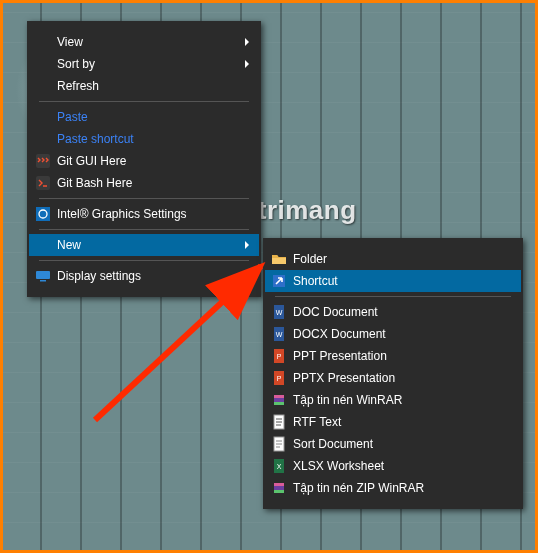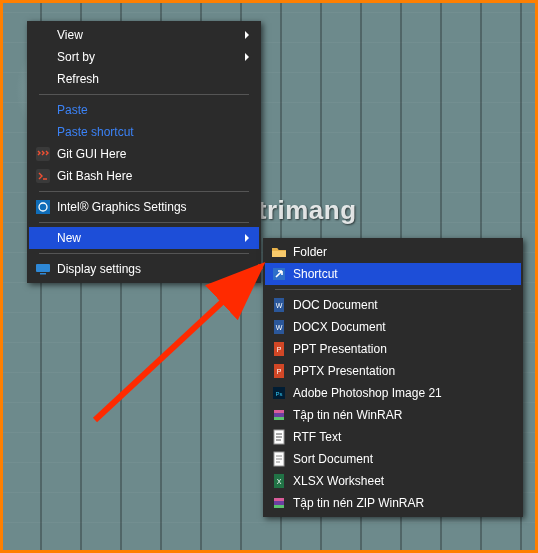--- a/index.html
+++ b/index.html
@@ -9,25 +9,25 @@
  radial-gradient(60px 60px at 500px 150px,#e2a7b5 0,#7a4e51 70%),
  radial-gradient(70px 60px at 80px 420px,#3b4a60 0,#2a3342 70%),
  linear-gradient(180deg,#6e7d84 0,#7a6556 30%,#4a3b38 70%,#2e2a36 100%);
  filter:contrast(1.05) saturate(.9)}
 .wallpaper::before{content:"";position:absolute;inset:0;background:
  repeating-linear-gradient(90deg,rgba(0,0,0,.25) 0 2px,transparent 2px 40px),
  repeating-linear-gradient(0deg,rgba(255,255,255,.04) 0 1px,transparent 1px 30px)}
 .watermark{position:absolute;left:210px;top:195px;color:rgba(255,255,255,.85);font-size:26px;font-weight:600;font-family:Arial,sans-serif;letter-spacing:.5px;text-shadow:1px 1px 2px rgba(0,0,0,.6)}
 .orange-frame{position:absolute;inset:0;border:3px solid #ff7f00;pointer-events:none;z-index:100}
 
-.ctxmenu{position:absolute;background:#2b2b2b;color:#fff;box-shadow:2px 2px 6px rgba(0,0,0,.6);padding:3px 2px}
+.ctxmenu{position:absolute;background:#2b2b2b;color:#fff;box-shadow:2px 2px 6px rgba(0,0,0,.6);padding:10px 2px}
 .menu1{left:27px;top:21px;width:230px}
 .menu2{left:263px;top:238px;width:256px}
 .row{display:flex;align-items:center;height:22px;padding:0 22px 0 0;position:relative;cursor:default}
-.row.hover{background:#1d4ed8}
+.row.hover{background:#0369a1}
 .row.disabled{color:#3b82f6}
 .ico{width:28px;display:flex;justify-content:center;align-items:center}
 .ico svg{width:16px;height:16px}
 .lbl{flex:1;white-space:nowrap}
 .arrow{position:absolute;right:8px;top:50%;transform:translateY(-50%)}
 .arrow svg{width:8px;height:8px;fill:#fff}
 .sep{height:1px;background:#555;margin:4px 10px}
 
 .arrow-anno{position:absolute;z-index:50;pointer-events:none}
 </style>
@@ -161,29 +161,20 @@
     <span class="lbl">PPT Presentation</span>
   </div>
   <div class="row">
     <span class="ico">
         <svg viewBox="0 0 16 16">
           <rect x="3" y="1" width="10" height="14" fill="#d24726"></rect>
           <text x="8" y="11" text-anchor="middle" fill="#fff" font-size="7" font-family="Arial">P</text>
         </svg>
       </span>
     <span class="lbl">PPTX Presentation</span>
-  </div>
-  <div class="row">
-    <span class="ico">
-        <svg viewBox="0 0 16 16">
-          <rect x="2" y="2" width="12" height="12" fill="#001d34"></rect>
-          <text x="8" y="11" text-anchor="middle" fill="#31c5f0" font-size="6" font-family="Arial">Ps</text>
-        </svg>
-      </span>
-    <span class="lbl">Adobe Photoshop Image 21</span>
   </div>
   <div class="row">
     <span class="ico">
         <svg viewBox="0 0 16 16">
           <rect x="3" y="3" width="10" height="10" fill="#6b3fa0"></rect>
           <rect x="3" y="3" width="10" height="3" fill="#d95c9a"></rect>
           <rect x="3" y="10" width="10" height="3" fill="#5bc36e"></rect>
         </svg>
       </span>
     <span class="lbl">Tập tin nén WinRAR</span>

